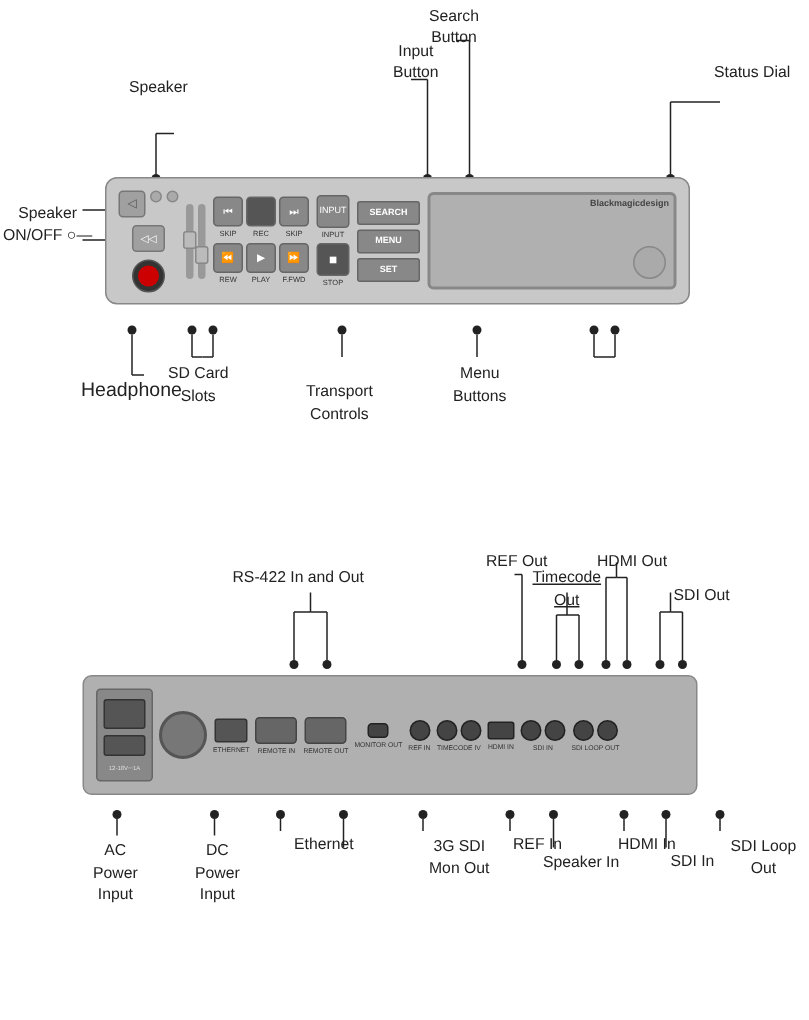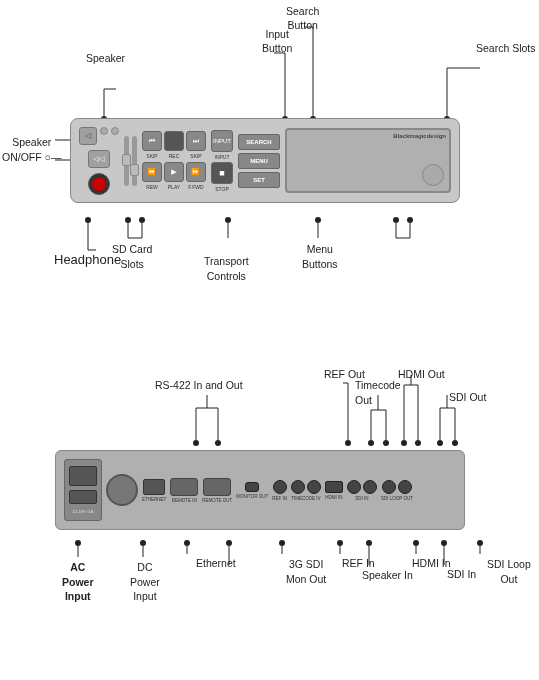--- a/index.html
+++ b/index.html
@@ -280,23 +280,23 @@
     .label-headphone { position: absolute; top: 252px; left: 54px; font-size: 13px; }
     .label-sdcard { position: absolute; top: 242px; left: 112px; text-align: center; font-size: 10.5px; line-height: 1.4; }
     .label-transport { position: absolute; top: 254px; left: 204px; text-align: center; font-size: 10.5px; line-height: 1.4; }
     .label-menu-btn { position: absolute; top: 242px; left: 302px; text-align: center; font-size: 10.5px; line-height: 1.4; }
     .label-lcd { position: absolute; top: 242px; left: 378px; text-align: center; font-size: 10.5px; line-height: 1.4; }
 
     
     .label-rs422 { position: absolute; top: 378px; left: 155px; text-align: center; font-size: 10.5px; line-height: 1.4; }
     .label-ref-out { position: absolute; top: 368px; left: 324px; text-align: center; font-size: 10.5px; }
     .label-hdmi-out { position: absolute; top: 368px; left: 398px; text-align: center; font-size: 10.5px; }
-    .label-timecode-out { position: absolute; top: 378px; left: 355px; text-align: left; font-size: 10.5px; line-height: 1.4; }
+    .label-timecode-out { position: absolute; top: 378px; left: 355px; text-align: center; font-size: 10.5px; line-height: 1.4; text-decoration: underline; }
     .label-sdi-out { position: absolute; top: 390px; left: 449px; text-align: center; font-size: 10.5px; line-height: 1.4; }
-    .label-ac-power { position: absolute; top: 560px; left: 62px; text-align: center; font-size: 10.5px; line-height: 1.4; font-weight: bold; }
+    .label-ac-power { position: absolute; top: 560px; left: 62px; text-align: center; font-size: 10.5px; line-height: 1.4; }
     .label-dc-power { position: absolute; top: 560px; left: 130px; text-align: center; font-size: 10.5px; line-height: 1.4; }
     .label-ethernet { position: absolute; top: 557px; left: 196px; text-align: center; font-size: 10.5px; }
     .label-usbc { position: absolute; top: 568px; left: 228px; text-align: center; font-size: 10.5px; line-height: 1.4; }
     .label-3gsdi { position: absolute; top: 557px; left: 286px; text-align: center; font-size: 10.5px; line-height: 1.4; }
     .label-ref-in { position: absolute; top: 557px; left: 342px; text-align: center; font-size: 10.5px; }
     .label-timecode-in { position: absolute; top: 568px; left: 362px; text-align: center; font-size: 10.5px; line-height: 1.4; }
     .label-hdmi-in { position: absolute; top: 557px; left: 412px; text-align: center; font-size: 10.5px; }
     .label-sdi-in { position: absolute; top: 568px; left: 447px; text-align: center; font-size: 10.5px; }
     .label-sdi-loop { position: absolute; top: 557px; left: 487px; text-align: center; font-size: 10.5px; line-height: 1.4; }
 
@@ -562,21 +562,21 @@
           <div class="bnc-port"></div>
         </div>
         <div class="port-label">SDI LOOP OUT</div>
       </div>
     </div>
   </div>
 
   <div class="label-speaker ann-label">Speaker</div>
   <div class="label-search-btn ann-label">Search<br>Button</div>
   <div class="label-input-btn ann-label">Input<br>Button</div>
-  <div class="label-search-dial ann-label">Search Slots</div>
+  <div class="label-search-dial ann-label">Status Dial</div>
   <div class="label-speaker-onoff ann-label">Speaker<br>ON/OFF ○—</div>
   <div class="label-headphone ann-label">Headphone</div>
   <div class="label-sdcard ann-label">SD Card<br>Slots</div>
   <div class="label-transport ann-label">Transport<br>Controls</div>
   <div class="label-menu-btn ann-label">Menu<br>Buttons</div>
 
   <div class="label-rs422 ann-label">RS-422 In and Out</div>
   <div class="label-ref-out ann-label">REF Out</div>
   <div class="label-timecode-out ann-label">Timecode<br>Out</div>
   <div class="label-hdmi-out ann-label">HDMI Out</div>

